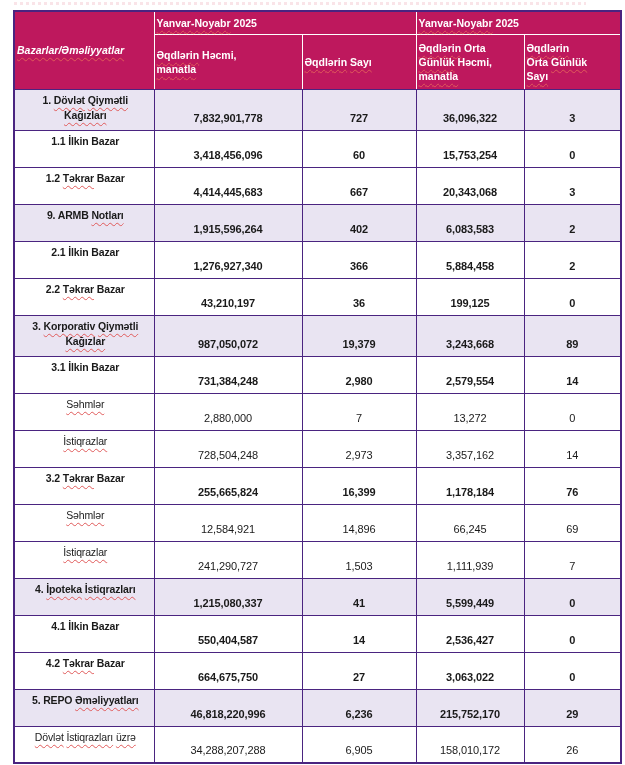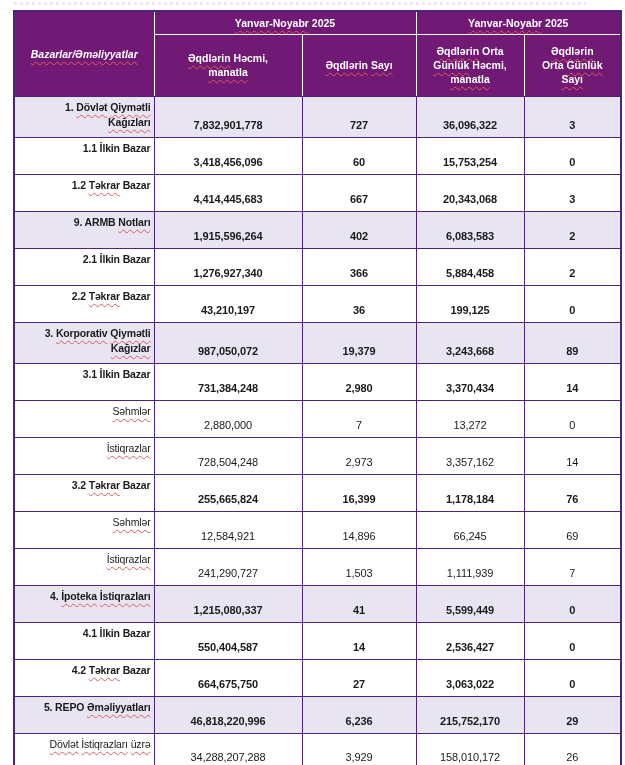--- a/index.html
+++ b/index.html
@@ -10,34 +10,34 @@
   .top-artifact{
     position:absolute;top:2px;left:14px;width:572px;height:3px;opacity:.45;
     background:repeating-linear-gradient(90deg,#f3c3cc 0 3px,#ffffff 3px 6px);
   }
   table.mkt{
     position:absolute;top:10px;left:13px;width:607px;
     border-collapse:collapse;table-layout:fixed;
     border:2px solid #4A2480;
   }
   thead th{
-    background:#701a75;color:#ffffff;font-weight:700;font-size:10.5px;
-    border:1.5px solid #ffffff;text-align:center;vertical-align:middle;
+    background:#be185d;color:#ffffff;font-weight:700;font-size:10.5px;
+    border:1.5px solid #ffffff;text-align:left;vertical-align:middle;
     line-height:14px;padding:1px 2px;
   }
   tr.h1{height:23px;}
-  tr.h2{height:62px;}
+  tr.h2{height:55px;}
   th.corner{border-bottom:1px solid #4A2480;font-style:italic;}
   tr.h2 th{border-bottom:1px solid #4A2480;}
   tbody tr{height:37px;}
   tbody tr.tall{height:41px;}
   tbody td{border:1px solid #4A2480;color:#1a1a1a;background:#ffffff;}
   tbody tr.section td{background:#E9E4F2;}
   td.lbl{
-    font-size:10.5px;text-align:right;vertical-align:top;
+    font-size:10.5px;text-align:center;vertical-align:top;
     padding:3px 3px 2px 5px;line-height:15px;letter-spacing:-0.15px;
     overflow:hidden;
   }
   td.lbl .line{white-space:nowrap;}
   td.num{
     font-size:11px;text-align:center;vertical-align:bottom;
     padding:2px 2px 6px 2px;letter-spacing:-0.1px;
   }
   .b{font-weight:700;}
   .r{font-weight:400;margin-left:44px;}
@@ -159,21 +159,21 @@
         <td class="num b">19,379</td>
         <td class="num b">3,243,668</td>
         <td class="num b">89</td>
       </tr>
       <tr>
         <td class="lbl b">
           <div class="line"><span>3.1 İlkin Bazar</span></div>
         </td>
         <td class="num b">731,384,248</td>
         <td class="num b">2,980</td>
-        <td class="num b">3,370,434</td>
+        <td class="num b">2,579,554</td>
         <td class="num b">14</td>
       </tr>
       <tr>
         <td class="lbl r">
           <div class="line"><span class="sp">Səhmlər</span></div>
         </td>
         <td class="num r">2,880,000</td>
         <td class="num r">7</td>
         <td class="num r">13,272</td>
         <td class="num r">0</td>
@@ -248,18 +248,18 @@
         <td class="num b">46,818,220,996</td>
         <td class="num b">6,236</td>
         <td class="num b">215,752,170</td>
         <td class="num b">29</td>
       </tr>
       <tr>
         <td class="lbl r">
           <div class="line"><span class="sp">Dövlət</span><span> </span><span class="sp">İstiqrazları</span><span> </span><span class="sp">üzrə</span></div>
         </td>
         <td class="num r">34,288,207,288</td>
-        <td class="num r">3,929</td>
+        <td class="num r">6,905</td>
         <td class="num r">158,010,172</td>
         <td class="num r">26</td>
       </tr>
     </tbody>
 </table>
 
 </body></html>

